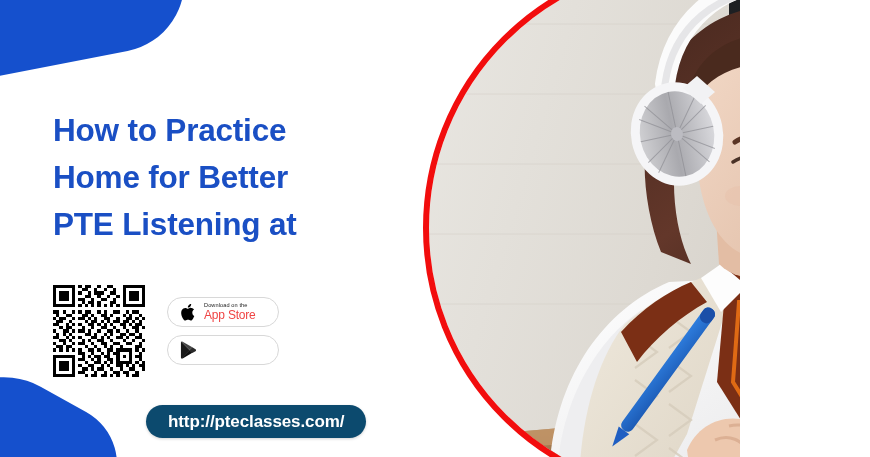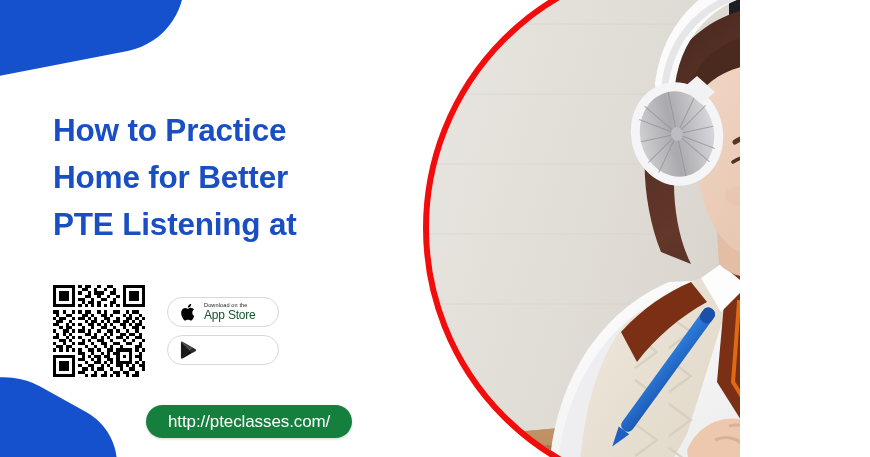--- a/index.html
+++ b/index.html
@@ -99,39 +99,39 @@
   .badge-small {
     display: block;
     font-size: 5.6px;
     color: #1d1d1d;
     letter-spacing: 0.1px;
     margin-bottom: 1px;
   }
   .badge-big {
     display: block;
     font-size: 12px;
-    color: #14532d;
+    color: #ef4444;
     letter-spacing: -0.2px;
   }
 
   
   .url-pill {
     position: absolute;
     left: 146px;
     top: 405px;
     height: 33px;
     padding: 0 22px;
     display: flex;
     align-items: center;
     justify-content: center;
-    background: #15803d;
+    background: #0c4a6e;
     border-radius: 18px;
     color: #ffffff;
     font-size: 17px;
-    font-weight: normal;
+    font-weight: bold;
     letter-spacing: -0.1px;
     box-shadow: 0 1px 3px rgba(0,0,0,0.18);
   }
 
   
   .photo-wrap {
     position: absolute;
     left: 420px;
     top: -2px;
     width: 452px;

